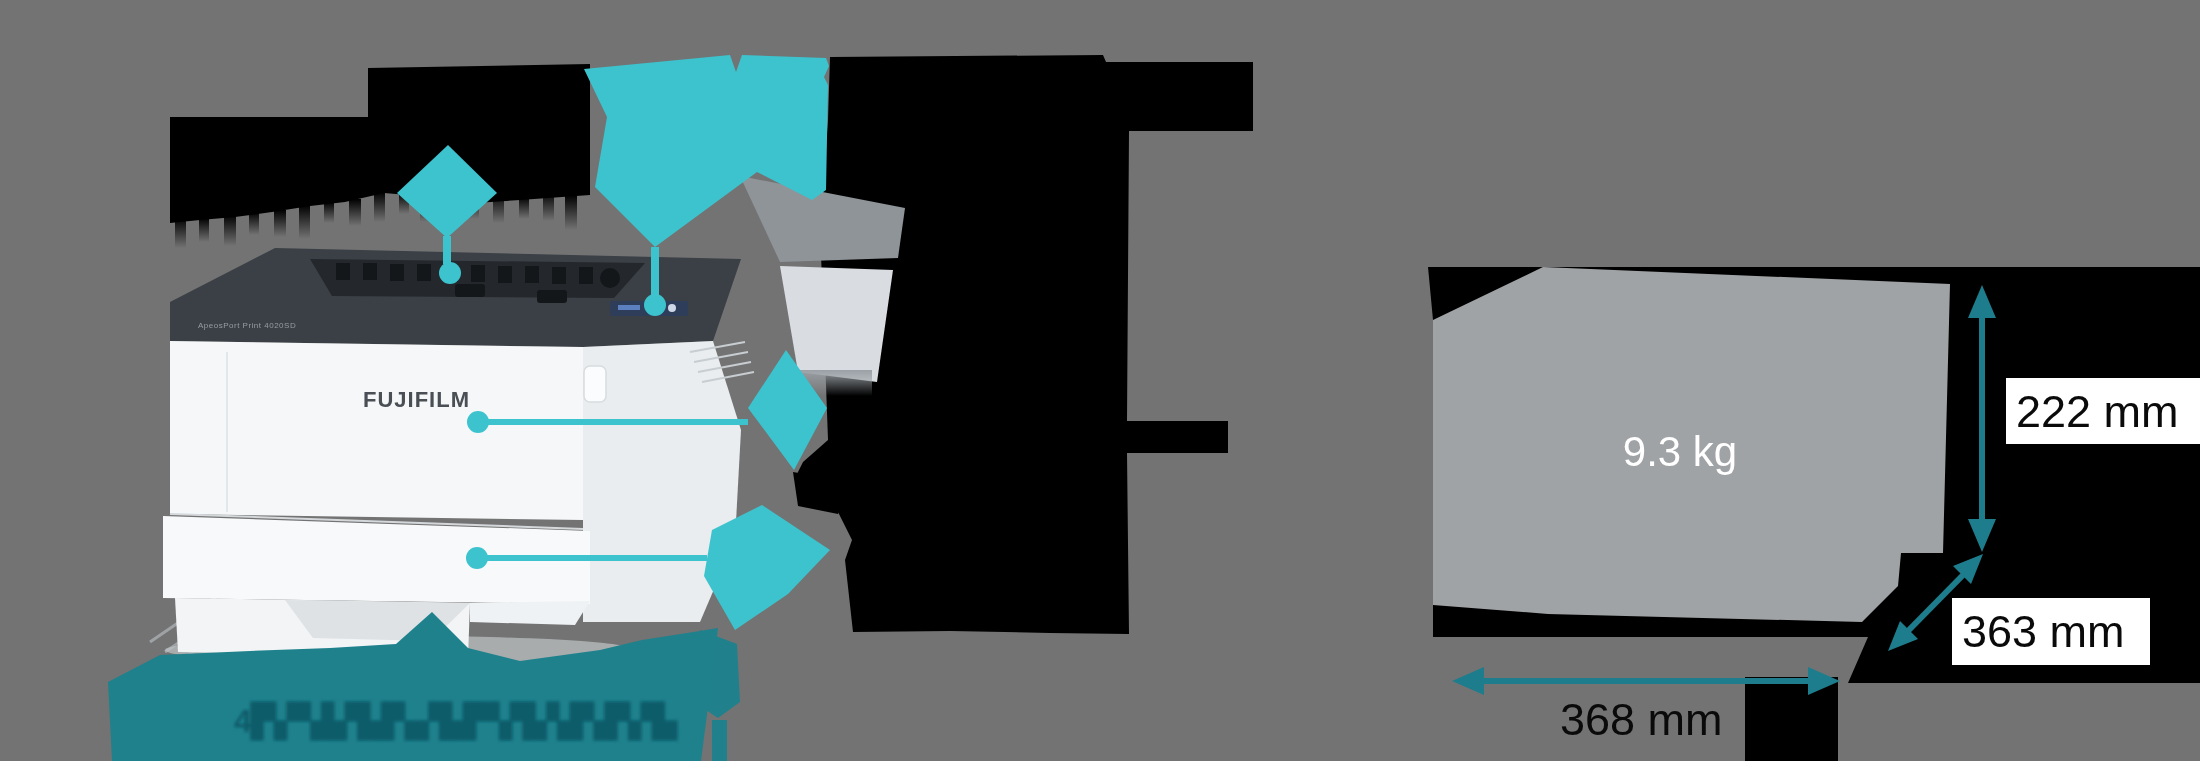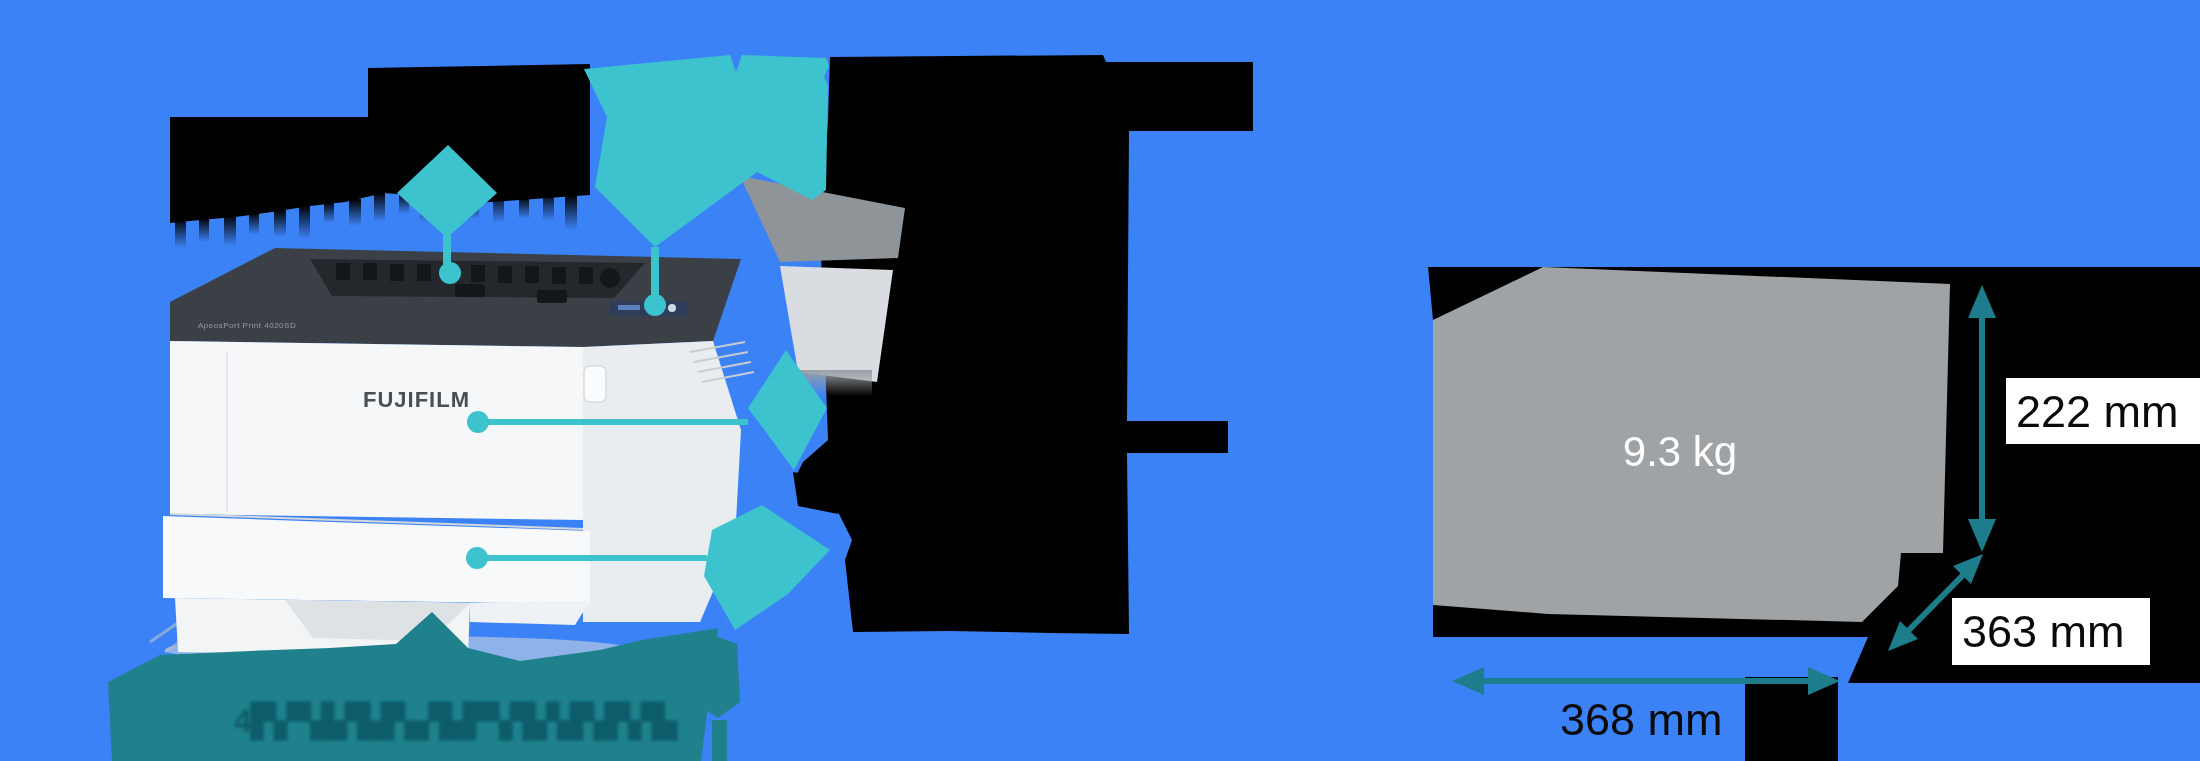--- a/index.html
+++ b/index.html
@@ -1,17 +1,17 @@
 <!DOCTYPE html>
 <html><head>
 <meta charset="utf-8">
 <style>
   html,body{margin:0;padding:0;background:#ffffff;}
   body{font-family:"Liberation Sans", sans-serif;}
-  #stage{position:relative;width:2200px;height:761px;background:#3b82f6;overflow:hidden;}
+  #stage{position:relative;width:2200px;height:761px;background:#737373;overflow:hidden;}
   svg{display:block;}
   text{font-family:"Liberation Sans", sans-serif;}
   .dim-label{font-size:45px;fill:#0a0a0a;}
   .weight-label{font-size:42px;fill:#ffffff;}
   .logo-text{font-size:22px;font-weight:bold;fill:#4a4f55;letter-spacing:1px;}
   .model-text{font-size:8px;fill:#969ca3;letter-spacing:.5px;}
   .banner-garble{font-size:32px;font-weight:bold;fill:#0c5c6a;letter-spacing:-1px;filter:url(#soften);}
 </style>
 </head>
 <body>

